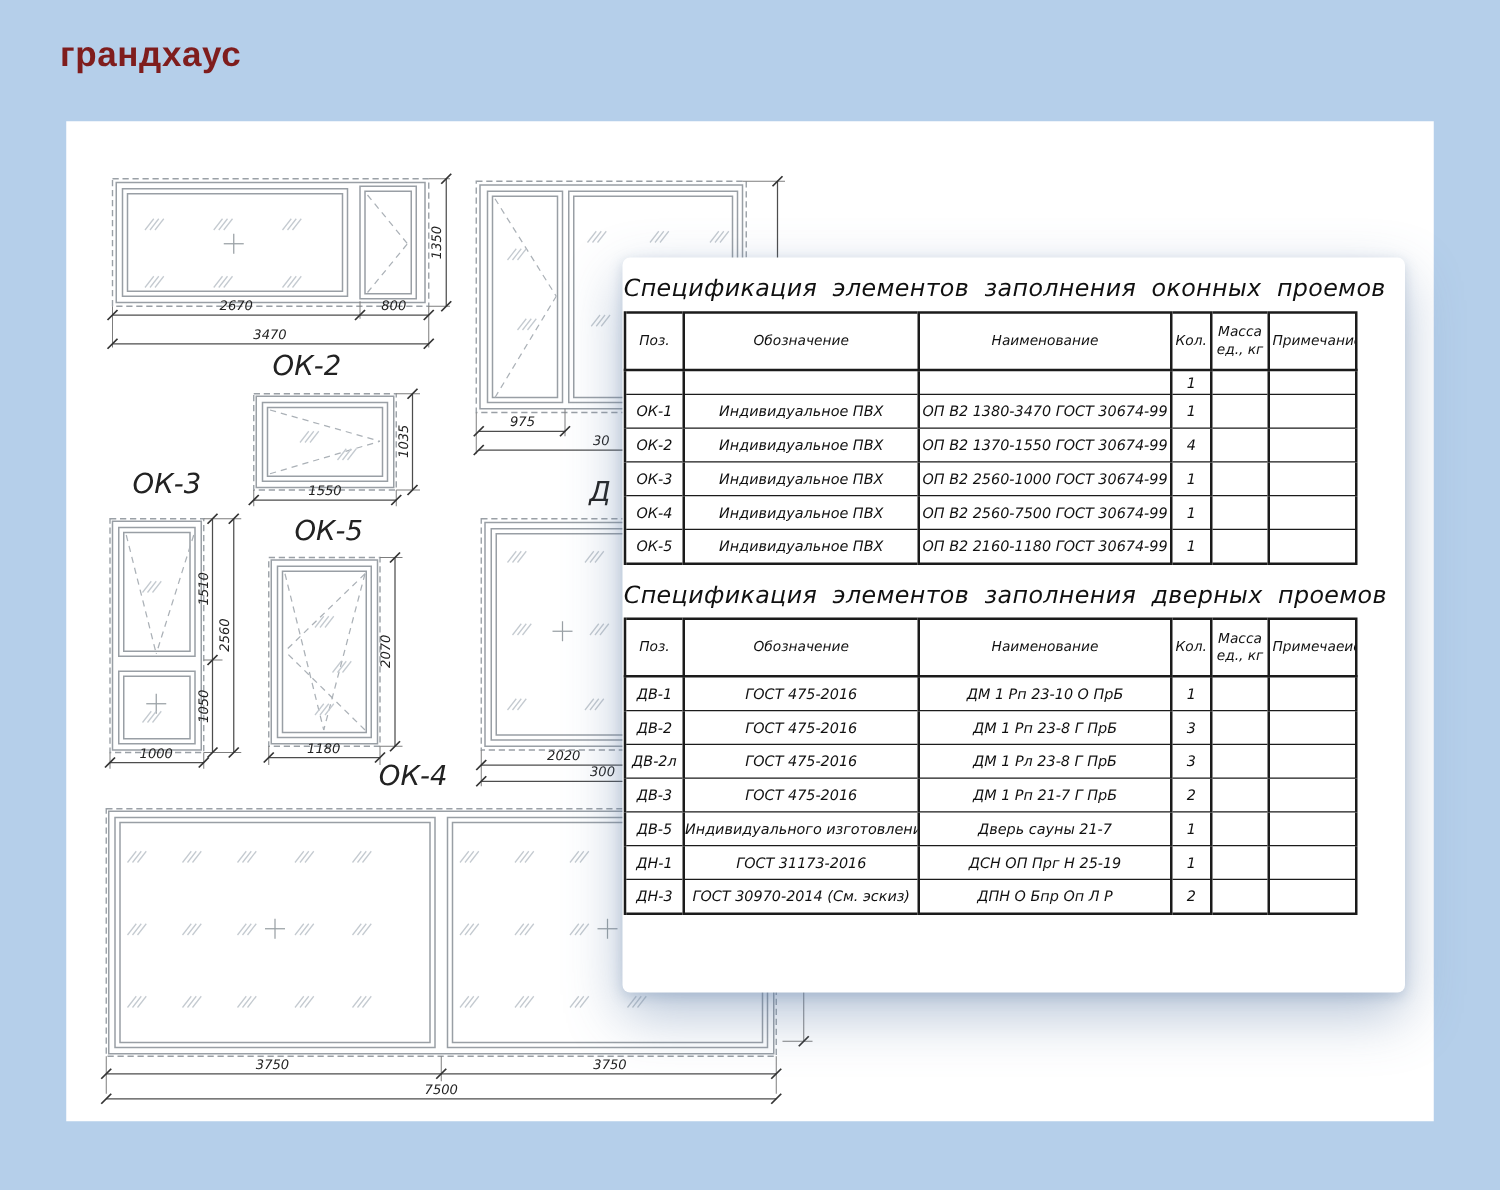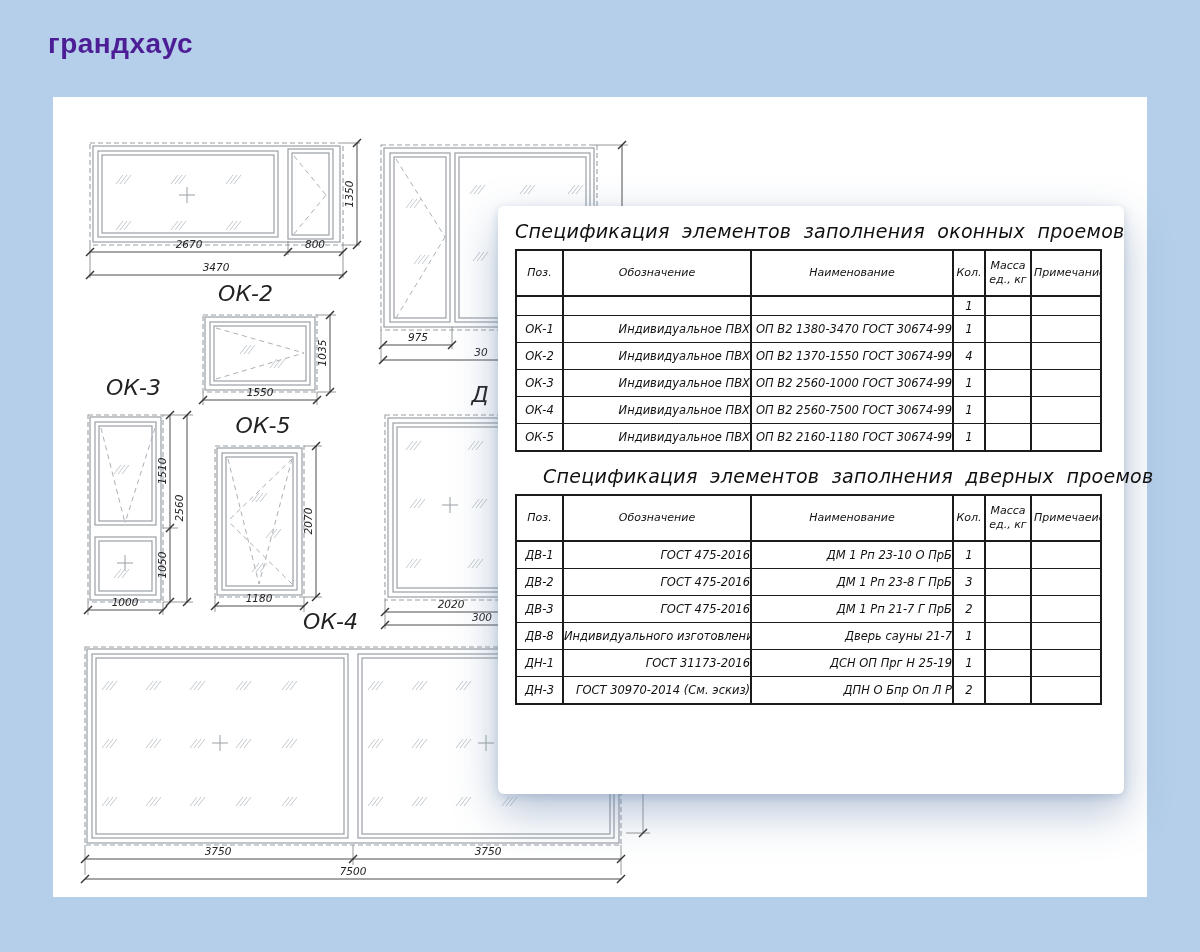--- a/index.html
+++ b/index.html
@@ -4,38 +4,38 @@
 <style>
   html,body{margin:0;padding:0;}
   body{
     width:1200px;height:952px;position:relative;overflow:hidden;
     background:#b5cfea;
     font-family:"DejaVu Sans",sans-serif;
   }
   .logo{
     position:absolute;left:48px;top:28px;
     font-family:"Liberation Sans",sans-serif;
-    font-weight:bold;font-size:28px;letter-spacing:.5px;color:#4c1d95;
+    font-weight:bold;font-size:28px;letter-spacing:.5px;color:#7f1d1d;
   }
   .sheet{
     position:absolute;left:53px;top:97px;width:1094px;height:800px;
     background:#ffffff;
   }
   .sheet svg{position:absolute;overflow:visible;}
   .dlbl{
     position:absolute;font-style:italic;font-size:22px;color:#222;
     text-align:center;white-space:nowrap;
   }
   
   .card{
     position:absolute;left:498px;top:206px;width:626px;height:588px;
     background:#ffffff;border-radius:6px;z-index:5;
     box-shadow:0 18px 45px rgba(93,124,166,.45),0 3px 10px rgba(93,124,166,.28);
   }
-  .card-inner{position:absolute;left:17px;top:0;width:588px;}
+  .card-inner{position:absolute;left:1px;top:0;width:588px;}
   .spec-title{
     margin:14px 0 7px 0;text-align:center;color:#101010;
     font-style:italic;font-size:19px;letter-spacing:.3px;word-spacing:6px;
     white-space:nowrap;
   }
   table.spec{
     border-collapse:collapse;table-layout:fixed;width:585px;
     font-style:italic;color:#111;
   }
   table.spec{border:2px solid #1b1b1b;padding-left:32px;}
@@ -43,23 +43,23 @@
     border:1px solid #1b1b1b;border-left-width:2px;border-right-width:2px;
     overflow:hidden;
   }
   table.spec th{
     height:44px;font-size:11px;font-weight:normal;text-align:center;
     white-space:normal;line-height:1.25;padding:0 2px;
   }
   table.spec th{border-bottom-width:2px;}
   table.spec td{height:26px;font-size:11.5px;white-space:nowrap;padding:0;}
   td.c0,td.c3{text-align:center;}
-  td.c1,td.c2{text-align:right;padding:0 6px;}
+  td.c1,td.c2{text-align:center;padding:0 6px;}
   #win-tbody tr:first-child td{height:18px;}
-  .t2{margin-top:13px;margin-left:28px;}
+  .t2{margin-top:13px;}
   
   .fr{fill:none;stroke:#999fa5;stroke-width:1.2;}
   .op{fill:none;stroke:#9aa0a6;stroke-width:1.1;stroke-dasharray:5 3;}
   .cs{fill:none;stroke:#abb1b7;stroke-width:1;stroke-dasharray:5 4;}
   .dl{stroke:#4d4d4d;stroke-width:1;fill:none;}
   .ex{stroke:#7d7d7d;stroke-width:.8;fill:none;}
   .dt{font-style:italic;font-size:10.5px;fill:#222;text-anchor:middle;font-family:"DejaVu Sans",sans-serif;}
 </style>
 </head>
 <body>
@@ -396,29 +396,37 @@
           </tr>
           <tr>
             <td class="c0">ДВ-2</td>
             <td class="c1">ГОСТ 475-2016</td>
             <td class="c2">ДМ 1 Рп 23-8 Г ПрБ</td>
             <td class="c3">3</td>
             <td class="c4"></td>
             <td class="c5"></td>
           </tr>
           <tr>
+            <td class="c0">ДВ-2л</td>
+            <td class="c1">ГОСТ 475-2016</td>
+            <td class="c2">ДМ 1 Рл 23-8 Г ПрБ</td>
+            <td class="c3">3</td>
+            <td class="c4"></td>
+            <td class="c5"></td>
+          </tr>
+          <tr>
             <td class="c0">ДВ-3</td>
             <td class="c1">ГОСТ 475-2016</td>
             <td class="c2">ДМ 1 Рп 21-7 Г ПрБ</td>
             <td class="c3">2</td>
             <td class="c4"></td>
             <td class="c5"></td>
           </tr>
           <tr>
-            <td class="c0">ДВ-8</td>
+            <td class="c0">ДВ-5</td>
             <td class="c1">Индивидуального изготовления</td>
             <td class="c2">Дверь сауны 21-7</td>
             <td class="c3">1</td>
             <td class="c4"></td>
             <td class="c5"></td>
           </tr>
           <tr>
             <td class="c0">ДН-1</td>
             <td class="c1">ГОСТ 31173-2016</td>
             <td class="c2">ДСН ОП Прг Н 25-19</td>

